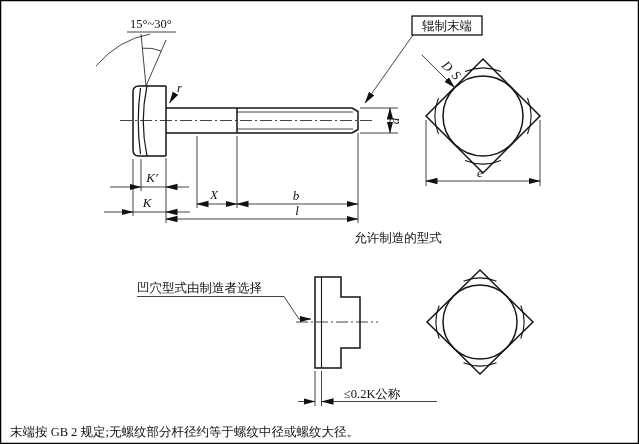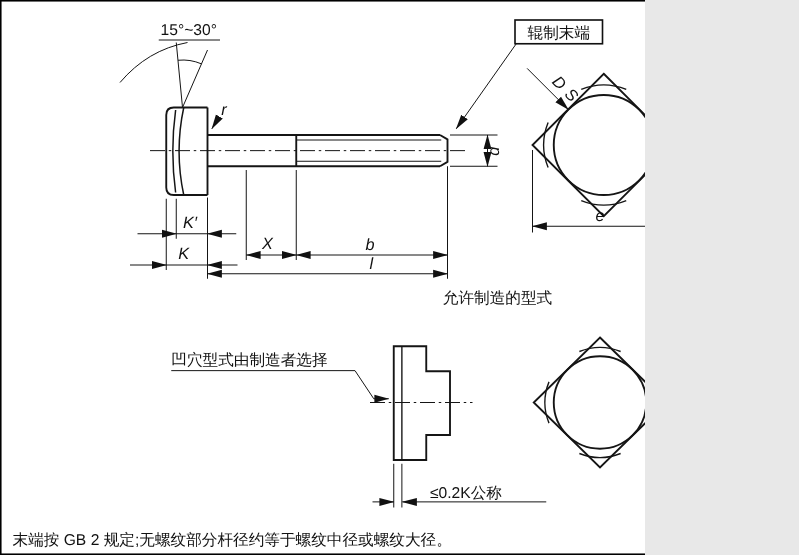--- a/index.html
+++ b/index.html
@@ -1,18 +1,18 @@
 <!DOCTYPE html>
 <html><head>
 <meta charset="utf-8">
 <style>
   html,body{margin:0;padding:0;background:#e8e8e8;}
   .page{
-    width:516px;height:444px;background:#ffffff;position:relative;
-    font-family:Liberation Sans, sans-serif;
+    width:639px;height:444px;background:#ffffff;position:relative;
+    font-family:Liberation Serif, serif;
     overflow:hidden;
   }
   svg text{fill:#111;}
   .dimtxt{font-style:italic;font-size:13px;}
   .cn{font-size:12.5px;}
 </style>
 </head>
 <body>
 
 <div class="page">

